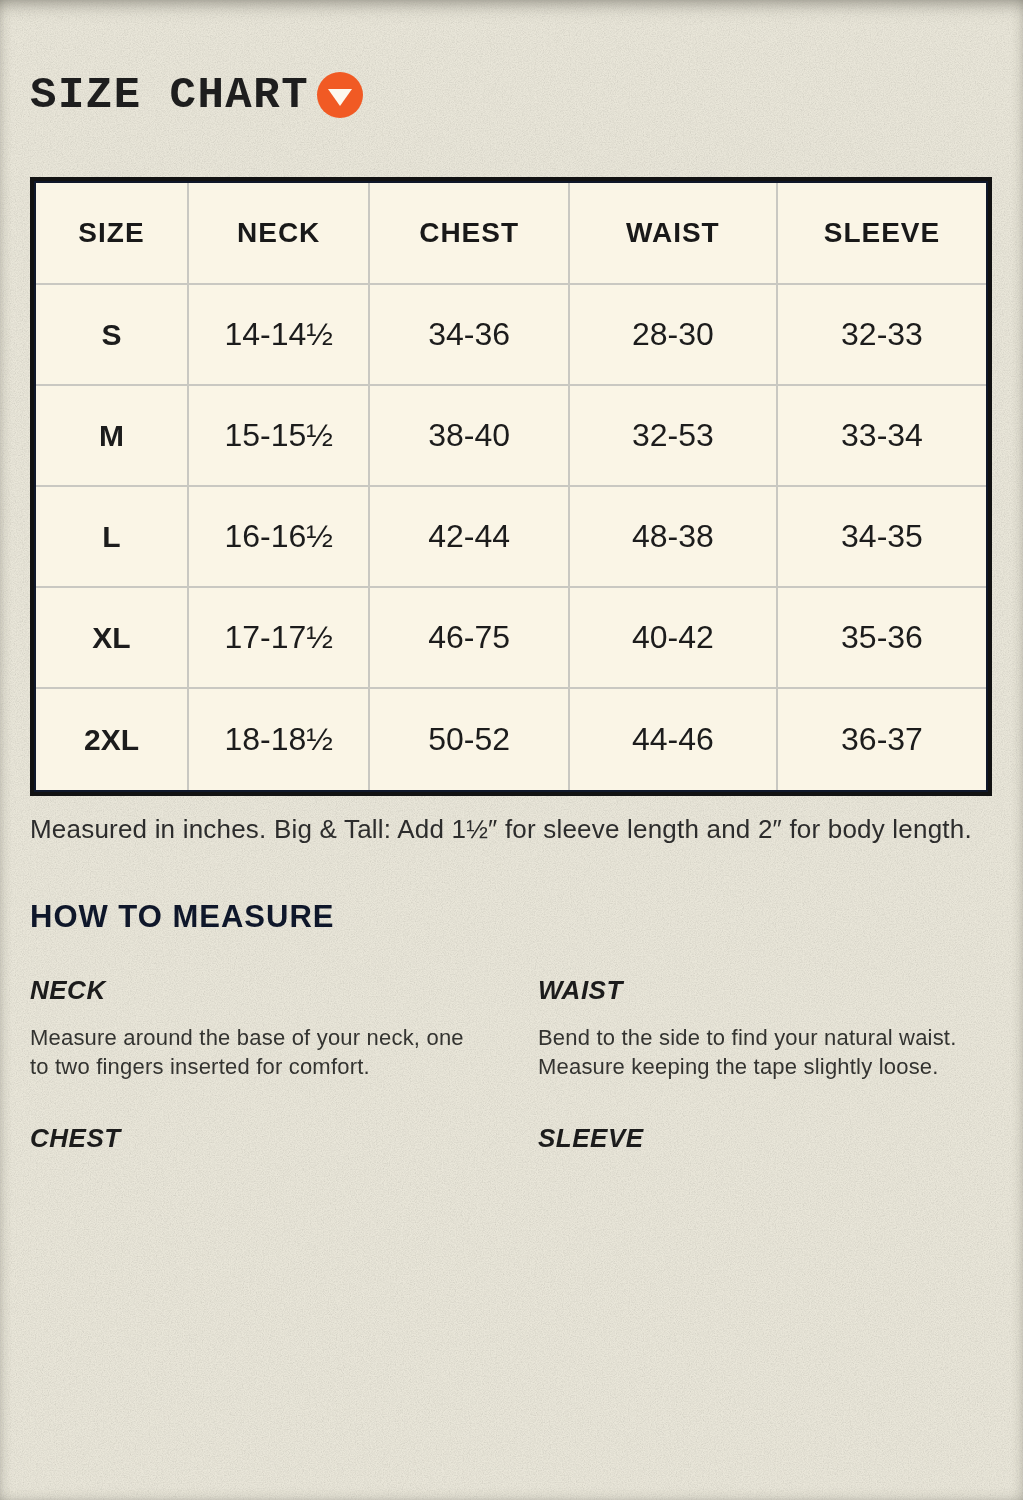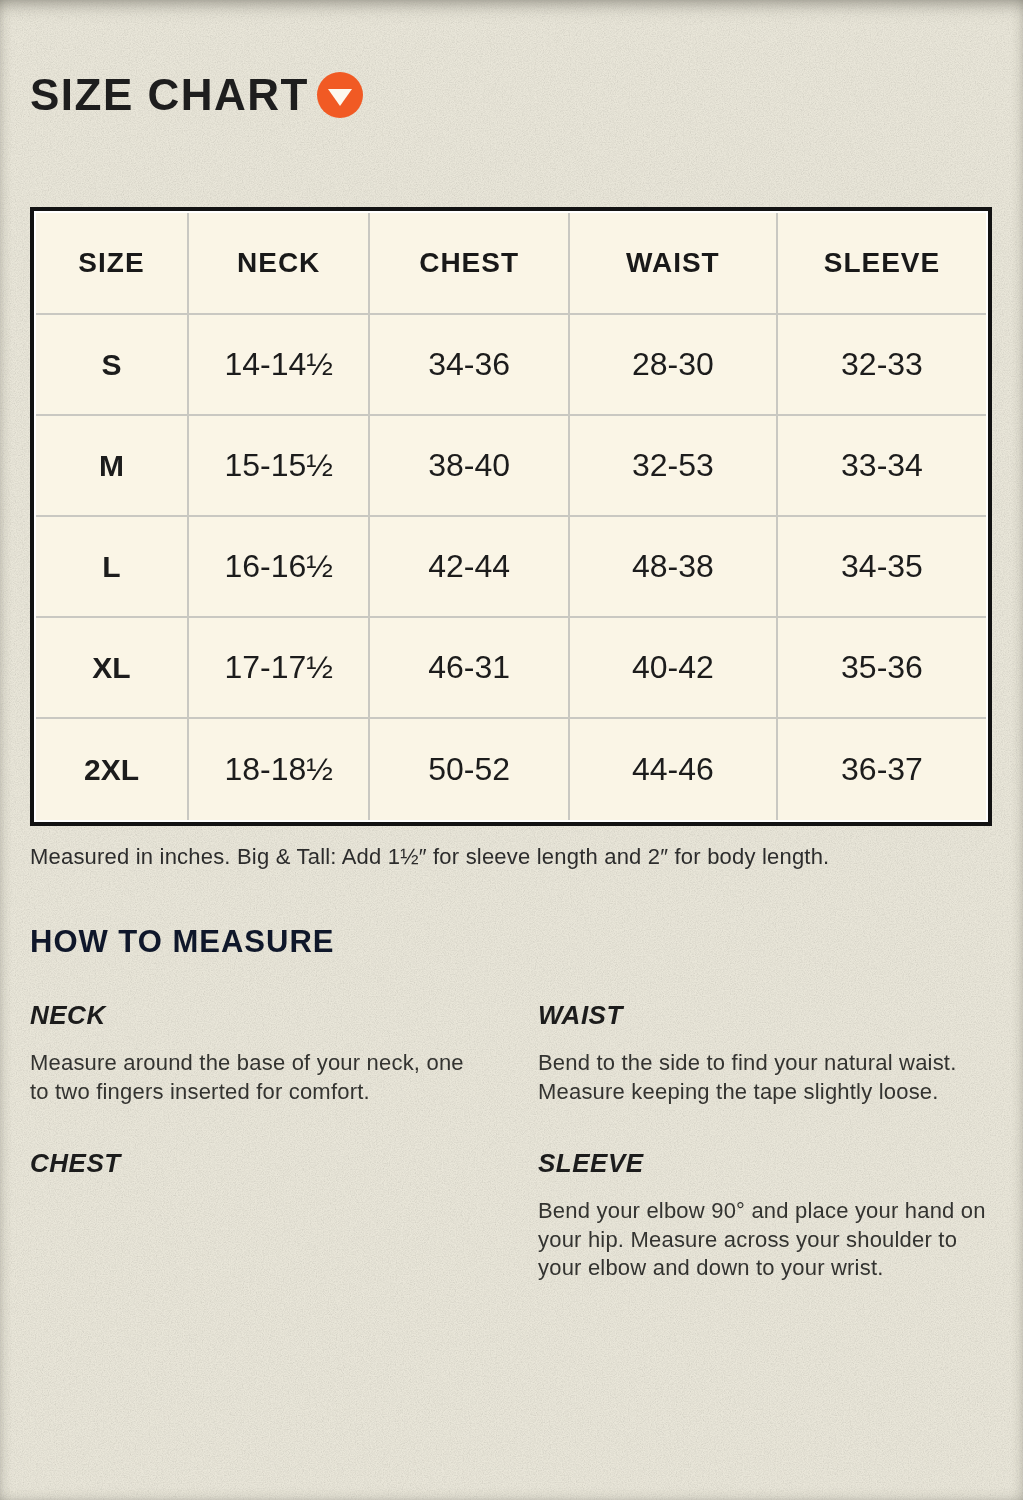--- a/index.html
+++ b/index.html
@@ -19,43 +19,43 @@
                 inset -10px 0 14px -12px rgba(60,58,50,.30);
   }
   .texture {
     position: absolute; inset: 0;
     width: 100%; height: 100%;
     opacity: .5; pointer-events: none;
   }
   .content { position: relative; padding: 70px 31px 0 30px; }
 
   
-  .title-row { display: flex; align-items: center; gap: 8px; }
+  .title-row { display: flex; align-items: center; gap: 8px; font-family: Liberation Mono, monospace; }
   .page-title {
     font-size: 44px; font-weight: bold; letter-spacing: 1.5px;
     color: #1e1e1e;
   }
   .expand-badge {
     width: 46px; height: 46px; border-radius: 50%;
     background: #f15a24; border: none; cursor: pointer;
     display: flex; align-items: center; justify-content: center;
     flex: 0 0 auto;
   }
   .expand-badge .tri {
     width: 0; height: 0; margin-top: 4px;
     border-left: 12px solid transparent;
     border-right: 12px solid transparent;
     border-top: 17px solid #fdf9ef;
   }
 
   
   .table-frame {
-    margin-top: 87px;
+    margin-top: 57px;
     border: 4px solid #121212;
-    background: #ffffff;
+    background: #0f172a;
     padding: 2px;
   }
   table.size-table {
     width: 100%; border-collapse: separate; border-spacing: 0;
     table-layout: fixed;
   }
   .size-table col.c0 { width: 16.1%; }
   .size-table col.c1 { width: 19.1%; }
   .size-table col.c2 { width: 21.0%; }
   .size-table col.c3 { width: 21.9%; }
@@ -71,21 +71,21 @@
   .size-table th {
     height: 102px;
     font-size: 28px; font-weight: bold; letter-spacing: 1px; color: #191919;
   }
   .size-table td { height: 101px; font-size: 32px; color: #1c1c1c; }
   .size-table td.size-cell { font-weight: bold; font-size: 30px; }
 
   
   .note {
     margin-top: 18px;
-    font-size: 22px; color: #2c2c2c; letter-spacing: .2px;
+    font-size: 26px; color: #2c2c2c; letter-spacing: .2px;
   }
 
   
   .htm-heading {
     margin-top: 54px;
     font-size: 31px; font-weight: bold; letter-spacing: 1px; color: #0f172a;
   }
   .sections {
     margin-top: 40px;
     display: grid; grid-template-columns: 1fr 1fr;
@@ -159,21 +159,21 @@
           <tr>
             <td class="size-cell">L</td>
             <td>16-16½</td>
             <td>42-44</td>
             <td>48-38</td>
             <td>34-35</td>
           </tr>
           <tr>
             <td class="size-cell">XL</td>
             <td>17-17½</td>
-            <td>46-31</td>
+            <td>46-75</td>
             <td>40-42</td>
             <td>35-36</td>
           </tr>
           <tr>
             <td class="size-cell">2XL</td>
             <td>18-18½</td>
             <td>50-52</td>
             <td>44-46</td>
             <td>36-37</td>
           </tr>
@@ -192,18 +192,17 @@
       </div>
       <div class="section">
         <div class="section-title">WAIST</div>
         <p class="section-text">Bend to the side to find your natural waist. Measure keeping the tape slightly loose.</p>
       </div>
       <div class="section">
         <div class="section-title">CHEST</div>
       </div>
       <div class="section">
         <div class="section-title">SLEEVE</div>
-        <p class="section-text">Bend your elbow 90° and place your hand on your hip. Measure across your shoulder to your elbow and down to your wrist.</p>
       </div>
     </div>
 
   </div>
 </div>
 
 </body></html>

